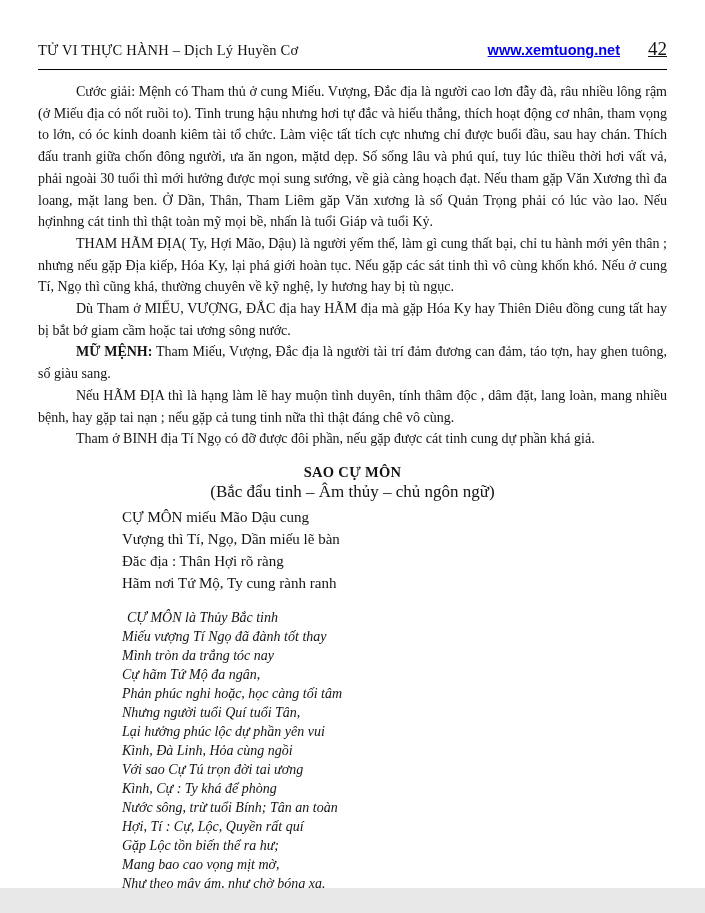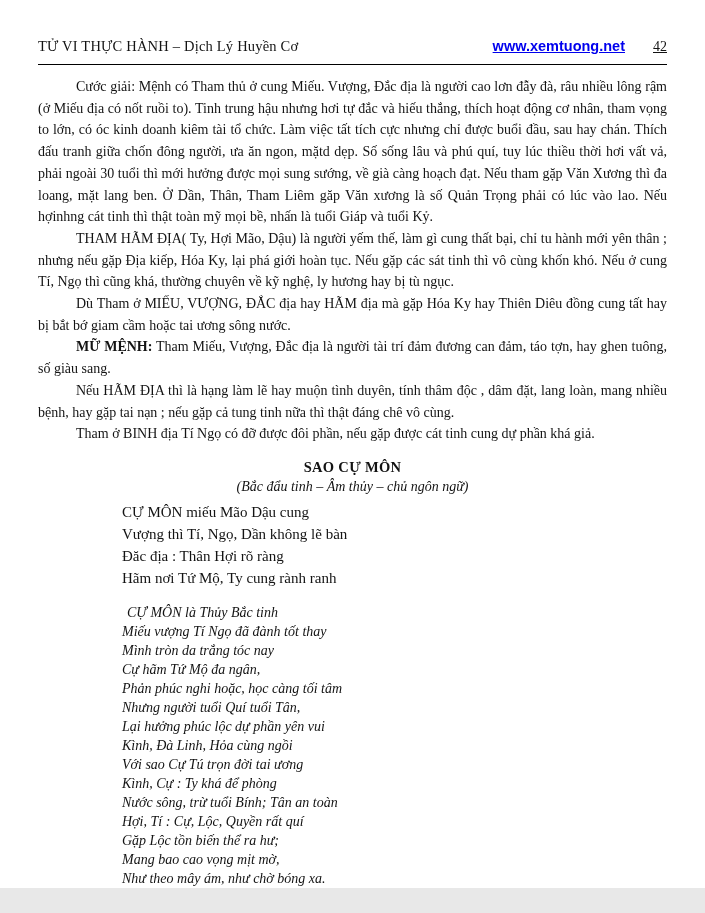--- a/index.html
+++ b/index.html
@@ -36,21 +36,21 @@
   }
   .site-link {
     font-family: "Liberation Sans", sans-serif;
     font-weight: bold;
     font-size: 14.5px;
     color: #0000ee;
     text-decoration: underline;
     cursor: pointer;
   }
   .page-num {
-    font-size: 14px;
+    font-size: 19px;
     text-decoration: underline;
   }
   .header-rule {
     border: none;
     border-top: 1.8px solid #000000;
     margin: 9px 0 11px 0;
   }
   .body-text p {
     margin: 0;
     font-size: 14px;
@@ -62,24 +62,23 @@
     font-weight: bold;
   }
   .section-title {
     margin: 14px 0 0 0;
     font-size: 14.5px;
     font-weight: bold;
     text-align: center;
     letter-spacing: 0.3px;
   }
   .section-subtitle {
-    font-size: 14px;
+    font-size: 17px;
     text-align: center;
     line-height: 22px;
-    font-style: italic;
   }
   .quatrain {
     margin: 3px 0 0 84px;
   }
   .quatrain .qline {
     font-size: 15px;
     line-height: 22px;
   }
   .poem {
     margin: 14px 0 0 84px;
@@ -115,21 +114,21 @@
     <p><span class="lead">MỮ MỆNH:</span><span> Tham Miếu, Vượng, Đắc địa là người tài trí đảm đương can đảm, táo tợn, hay ghen tuông, số giàu sang.</span></p>
     <p><span class="lead"></span><span>Nếu HÃM ĐỊA thì là hạng làm lẽ hay muộn tình duyên, tính thâm độc , dâm đặt, lang loàn, mang nhiều bệnh, hay gặp tai nạn ; nếu gặp cả tung tinh nữa thì thật đáng chê vô cùng.</span></p>
     <p><span class="lead"></span><span>Tham ở BINH địa Tí Ngọ có đỡ được đôi phần, nếu gặp được cát tinh cung dự phần khá giả.</span></p>
   </div>
 
   <h2 class="section-title">SAO CỰ MÔN</h2>
   <div class="section-subtitle">(Bắc đẩu tinh – Âm thủy – chủ ngôn ngữ)</div>
 
   <div class="quatrain">
     <div class="qline">CỰ MÔN miếu Mão Dậu cung</div>
-    <div class="qline">Vượng thì Tí, Ngọ, Dần không lẽ bàn</div>
+    <div class="qline">Vượng thì Tí, Ngọ, Dần miếu lẽ bàn</div>
     <div class="qline">Đăc địa : Thân Hợi rõ ràng</div>
     <div class="qline">Hãm nơi Tứ Mộ, Ty cung rành ranh</div>
   </div>
 
   <div class="poem">
     <div class="pline">CỰ MÔN là Thủy Bắc tinh</div>
     <div class="pline">Miếu vượng Tí Ngọ đã đành tốt thay</div>
     <div class="pline">Mình tròn da trắng tóc nay</div>
     <div class="pline">Cự hãm Tứ Mộ đa ngân,</div>
     <div class="pline">Phản phúc nghi hoặc, học càng tối tâm</div>

